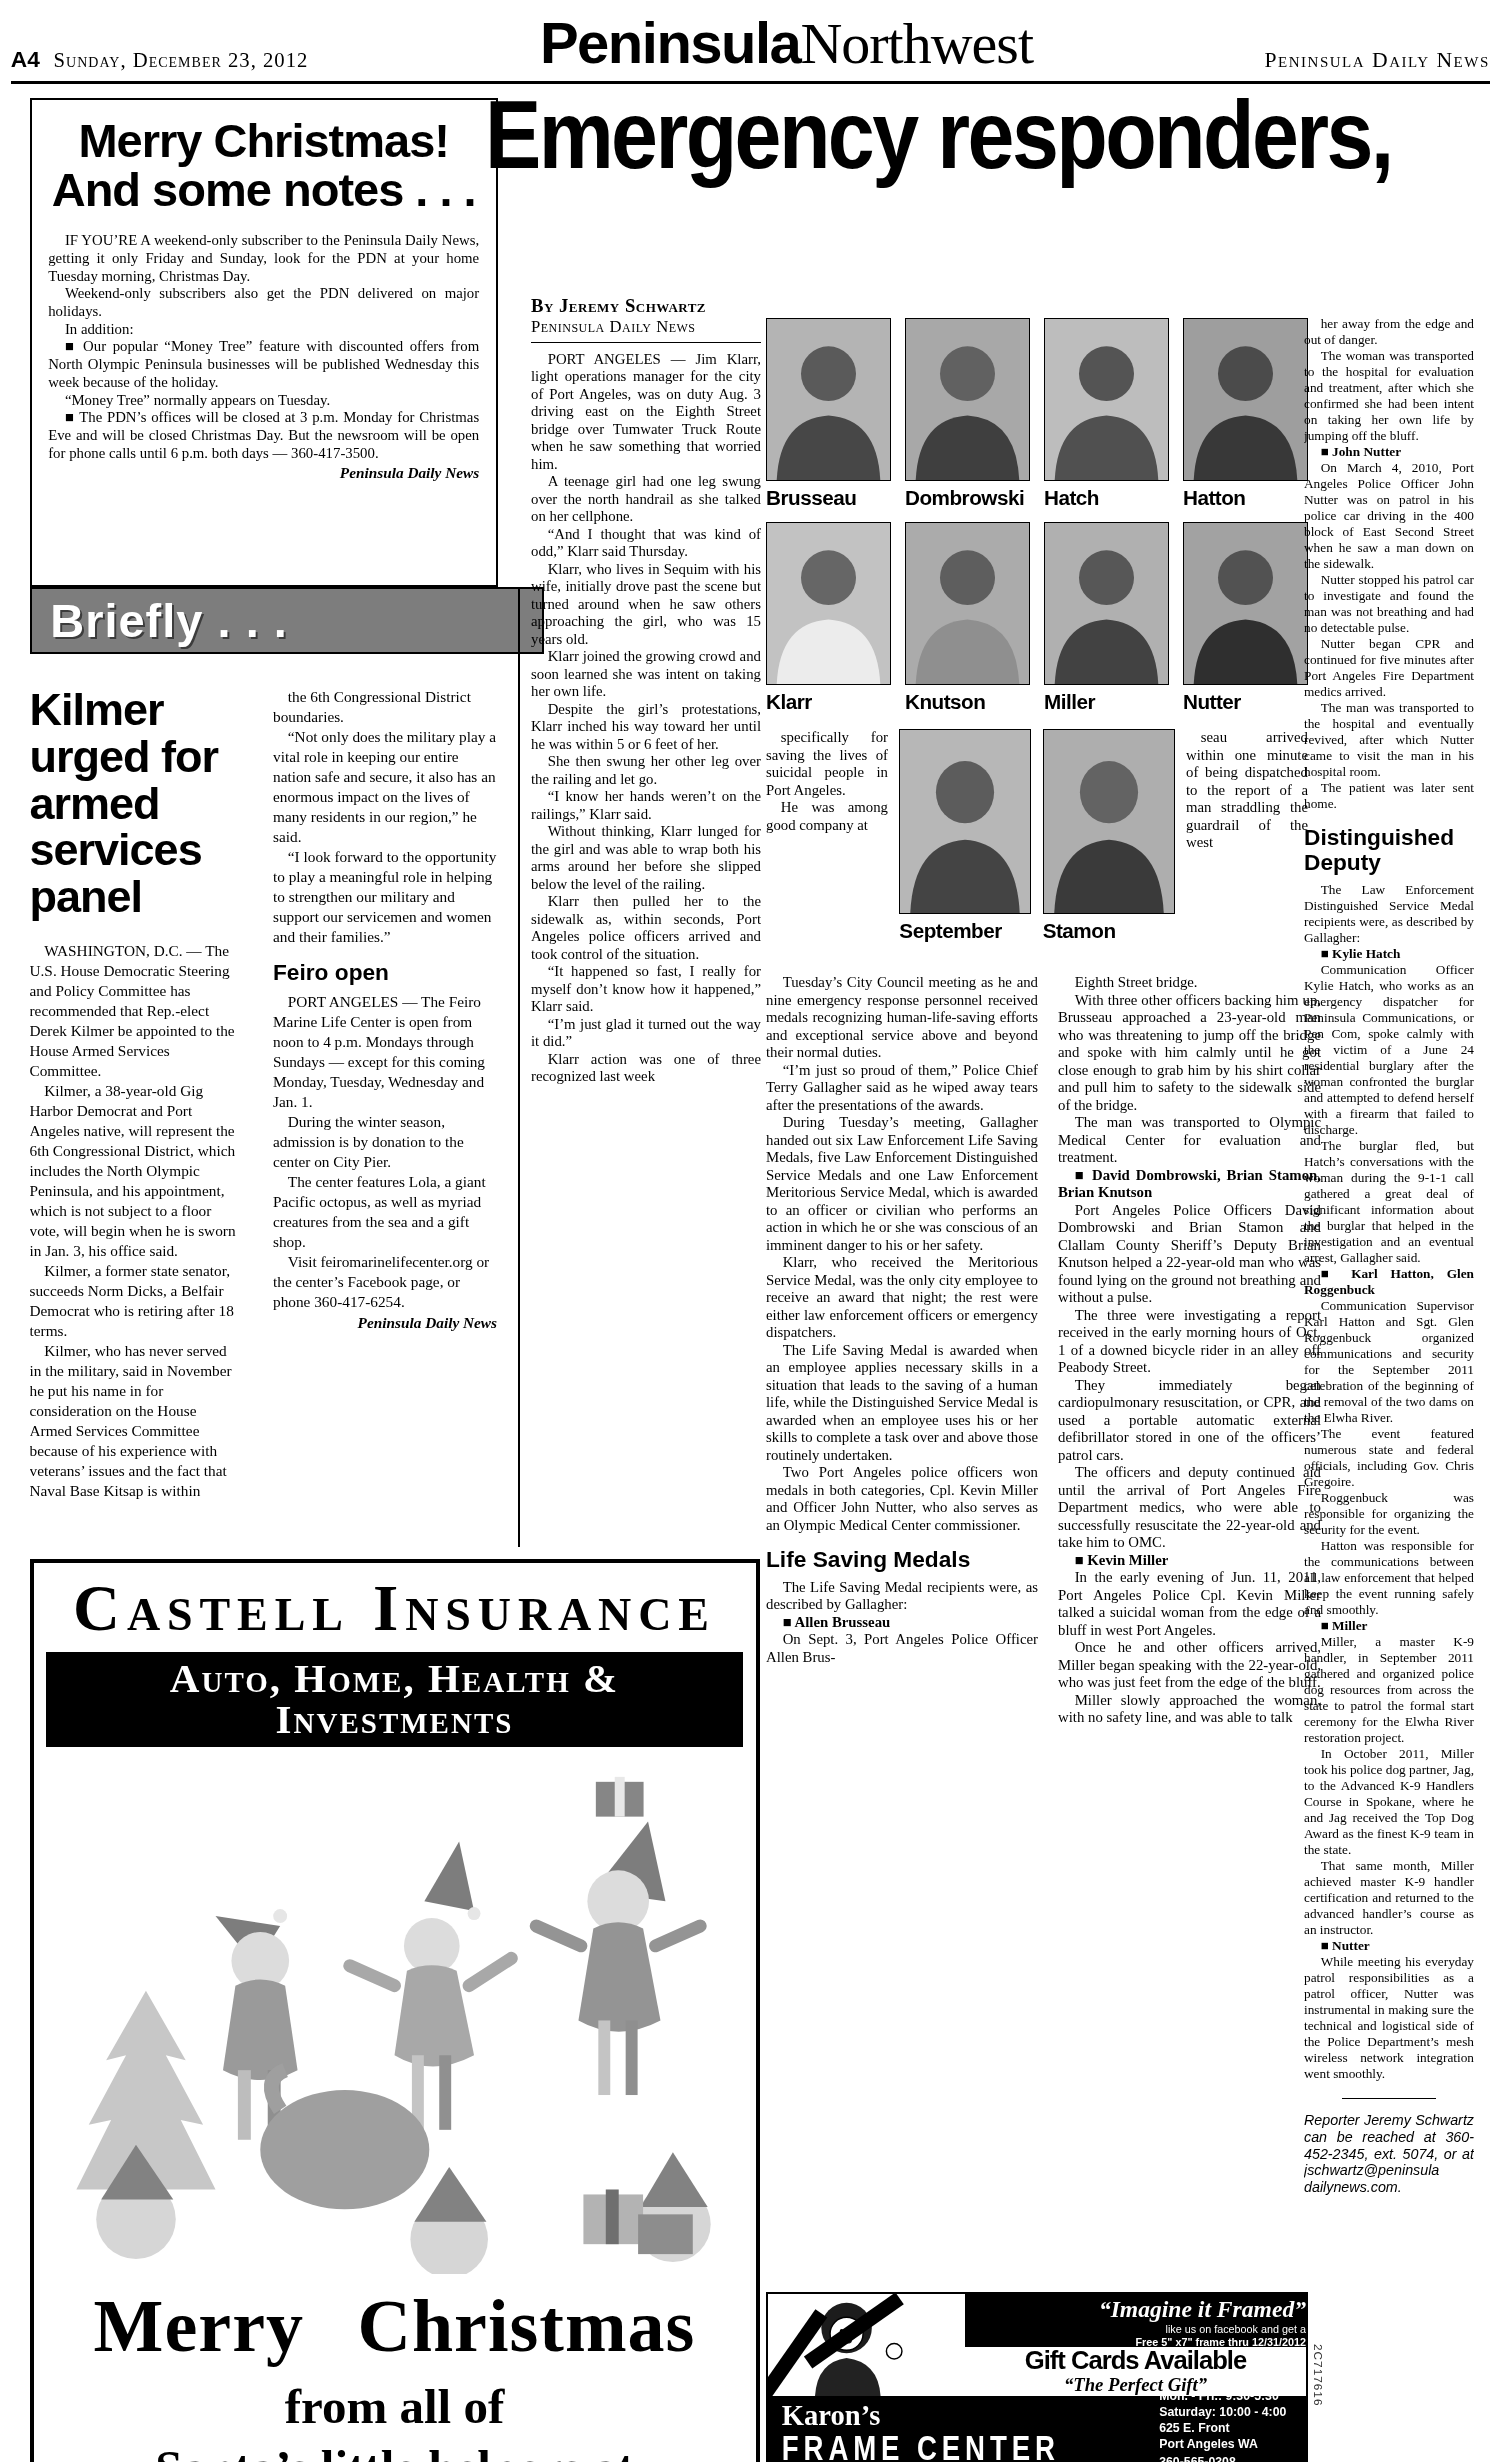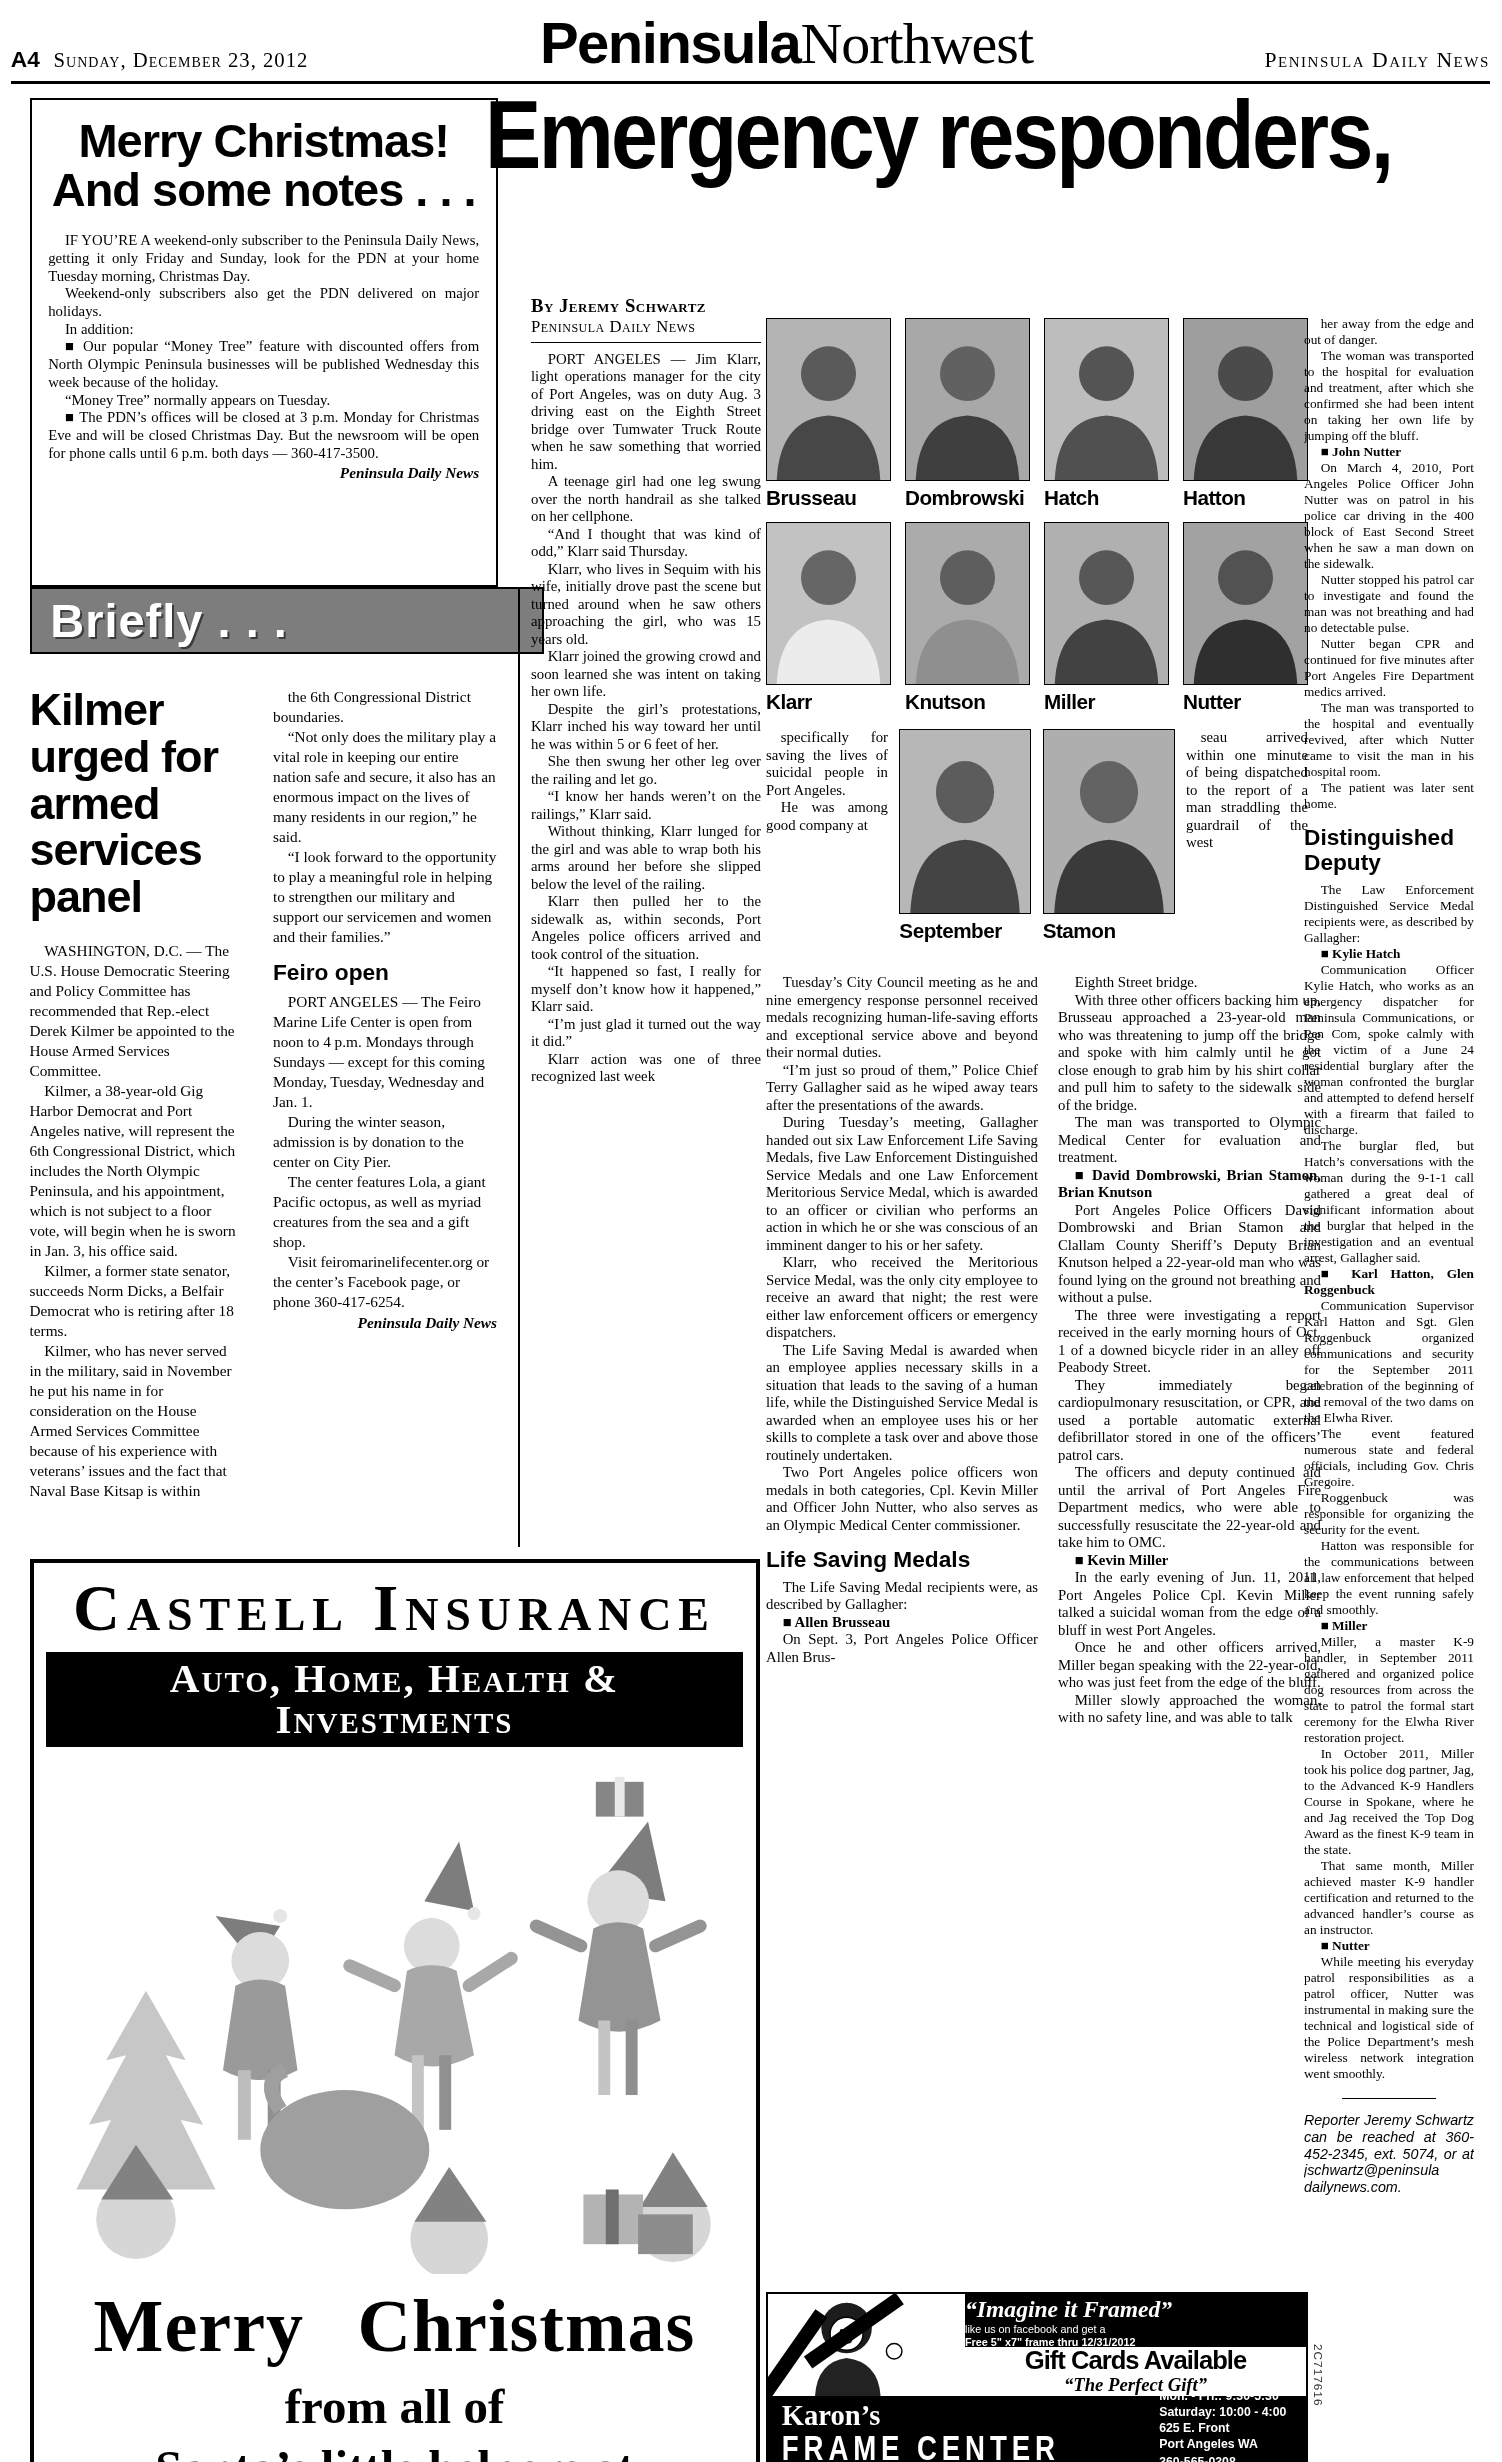--- a/index.html
+++ b/index.html
@@ -62,21 +62,21 @@
   .cast-bar{background:#000;color:#fff;margin:10.8px 12.8px 0;padding:6.9px 0;
             font:bold 41px/1 "Liberation Serif",serif;font-variant:small-caps;letter-spacing:2px;}
   .cast-greet{font:bold 74px/1 "Liberation Serif",serif;word-spacing:34px;letter-spacing:1px;margin-top:14.8px;}
   .cast-line{font:bold 49px/1.25 "Liberation Serif",serif;}
   .adnum{position:absolute;writing-mode:vertical-rl;font:11.8px "Liberation Sans",sans-serif;color:#333;letter-spacing:1px;}
 
   
   .karons{border:2px solid #000;box-sizing:border-box;background:#fff;display:grid;
           grid-template-columns:197px 1fr;grid-template-rows:53px 49px 68px;}
   .k-img{grid-row:1 / span 2;background:#fff;border-right:1px solid #fff;}
-  .k-top{background:#000;color:#fff;text-align:left;padding-top:3px;}
+  .k-top{background:#000;color:#fff;text-align:right;padding-top:3px;}
   .k-script{font:bold italic 23.6px/1.1 "Liberation Serif",serif;}
   .k-fb{font:10.8px/1.2 "Liberation Sans",sans-serif;}
   .k-mid{text-align:center;background:#fff;}
   .k-gift{font:bold 25.6px/1.05 "Liberation Sans",sans-serif;letter-spacing:-1px;}
   .k-perfect{font:bold italic 18.7px/1.2 "Liberation Serif",serif;}
   .k-addon{font:12.8px/1.3 "Liberation Serif",serif;}
   .k-bot{grid-column:1 / span 2;background:#000;color:#fff;display:flex;justify-content:space-between;align-items:center;padding:0 19.7px 0 13.8px;}
   .k-name{font:bold 28.6px/1.05 "Liberation Serif",serif;}
   .k-type{font:bold 27.6px/1.05 "Liberation Sans",sans-serif;letter-spacing:4.9px;transform:scaleY(1.25);transform-origin:left top;}
   .k-sched div{font:bold 12.3px/1.3 "Liberation Sans",sans-serif;}

